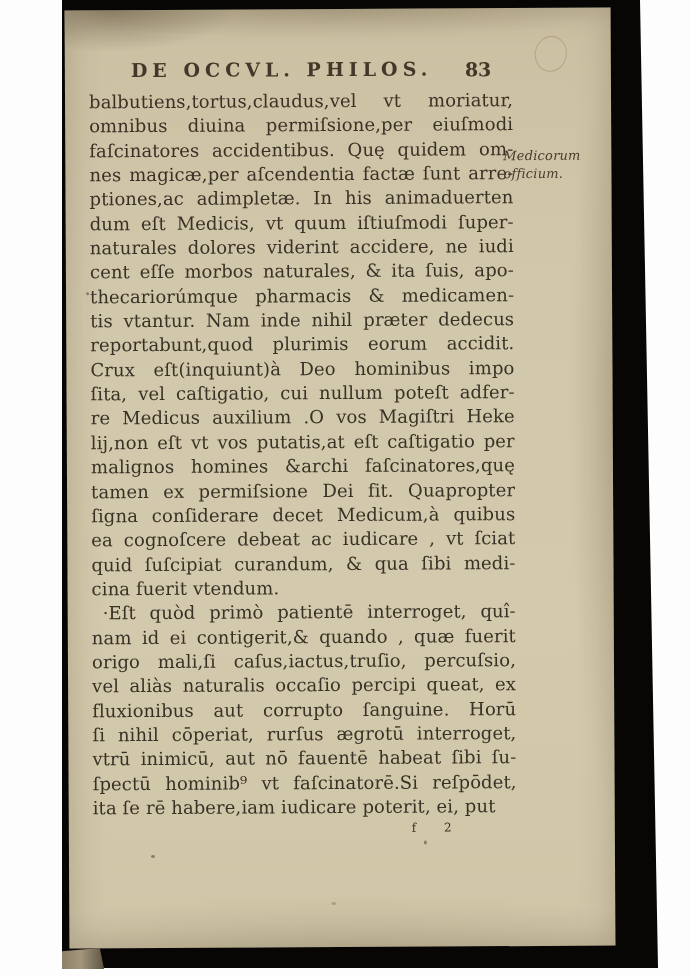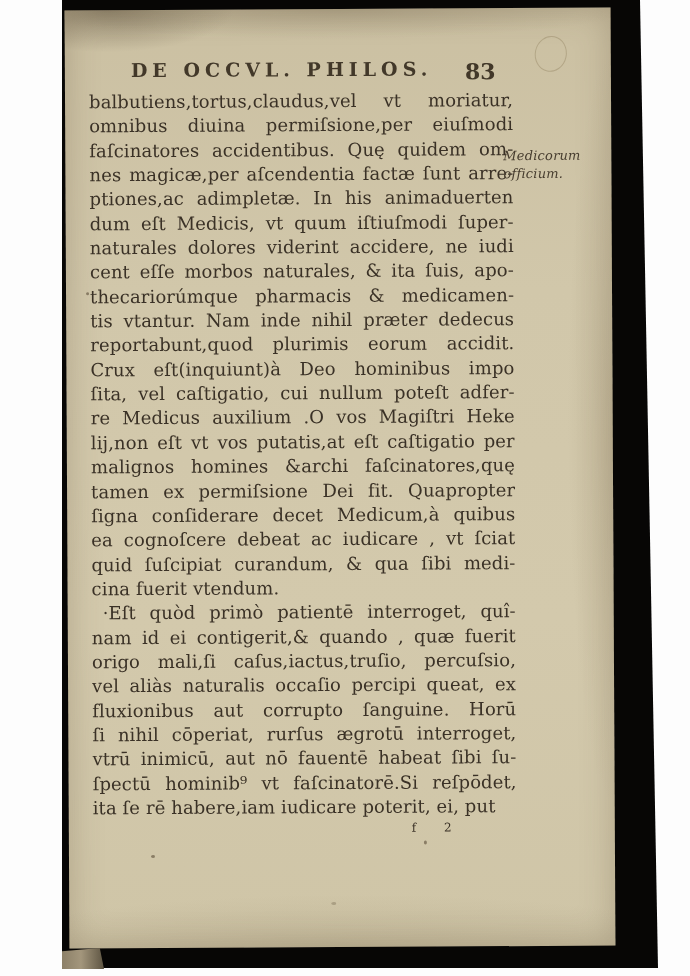--- a/index.html
+++ b/index.html
@@ -34,21 +34,21 @@
 
   
   .page-header { position: absolute; left: 0; top: 49px; width: 100%; height: 26px; }
   .header-title {
     position: absolute; left: 66px; top: 0;
     font-size: 19px; letter-spacing: 5px; font-weight: bold;
     color: #423829;
   }
   .header-pagenum {
     position: absolute; left: 400px; top: 1px;
-    font-size: 22px; font-weight: bold; color: #423829;
+    font-size: 19px; font-weight: bold; color: #423829;
   }
 
   
   .body-text {
     position: absolute; left: 24px; top: 80px; width: 424px;
     font-size: 18px; line-height: 24.35px;
     color: #3a3126;
     letter-spacing: 0.1px;
   }
   .paragraph { margin: 0; }

